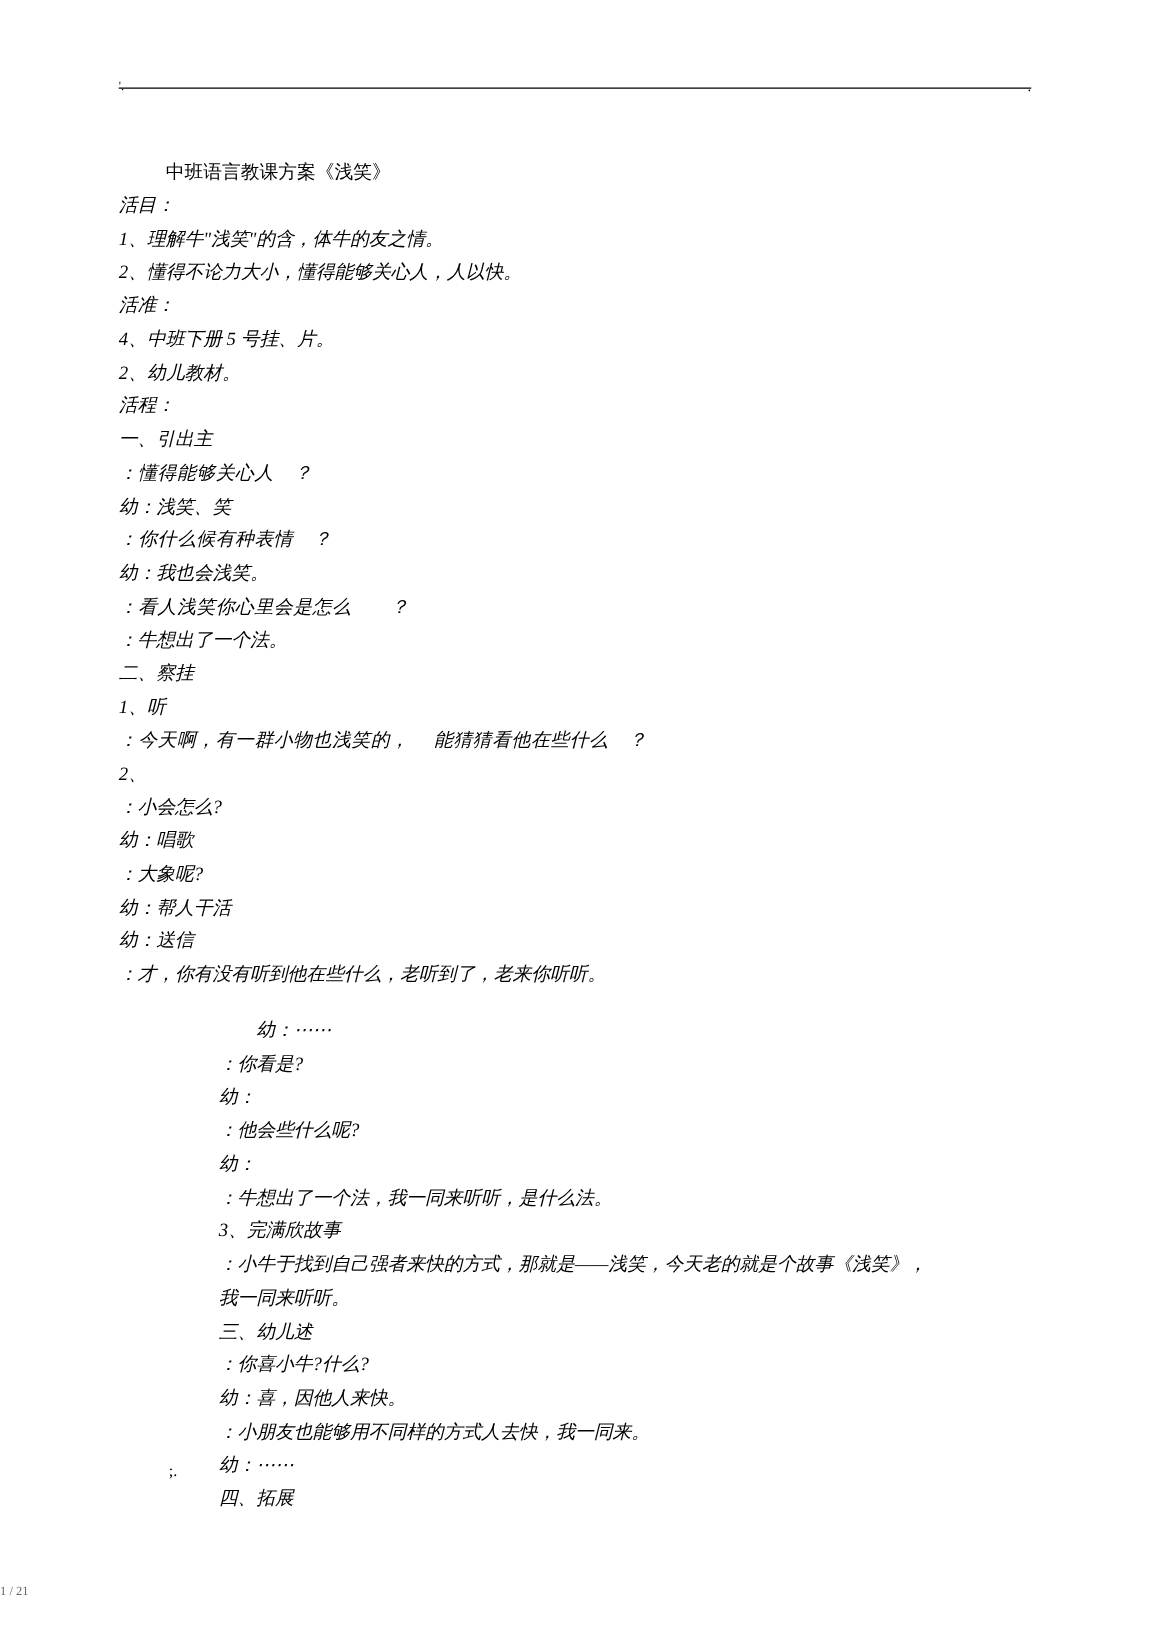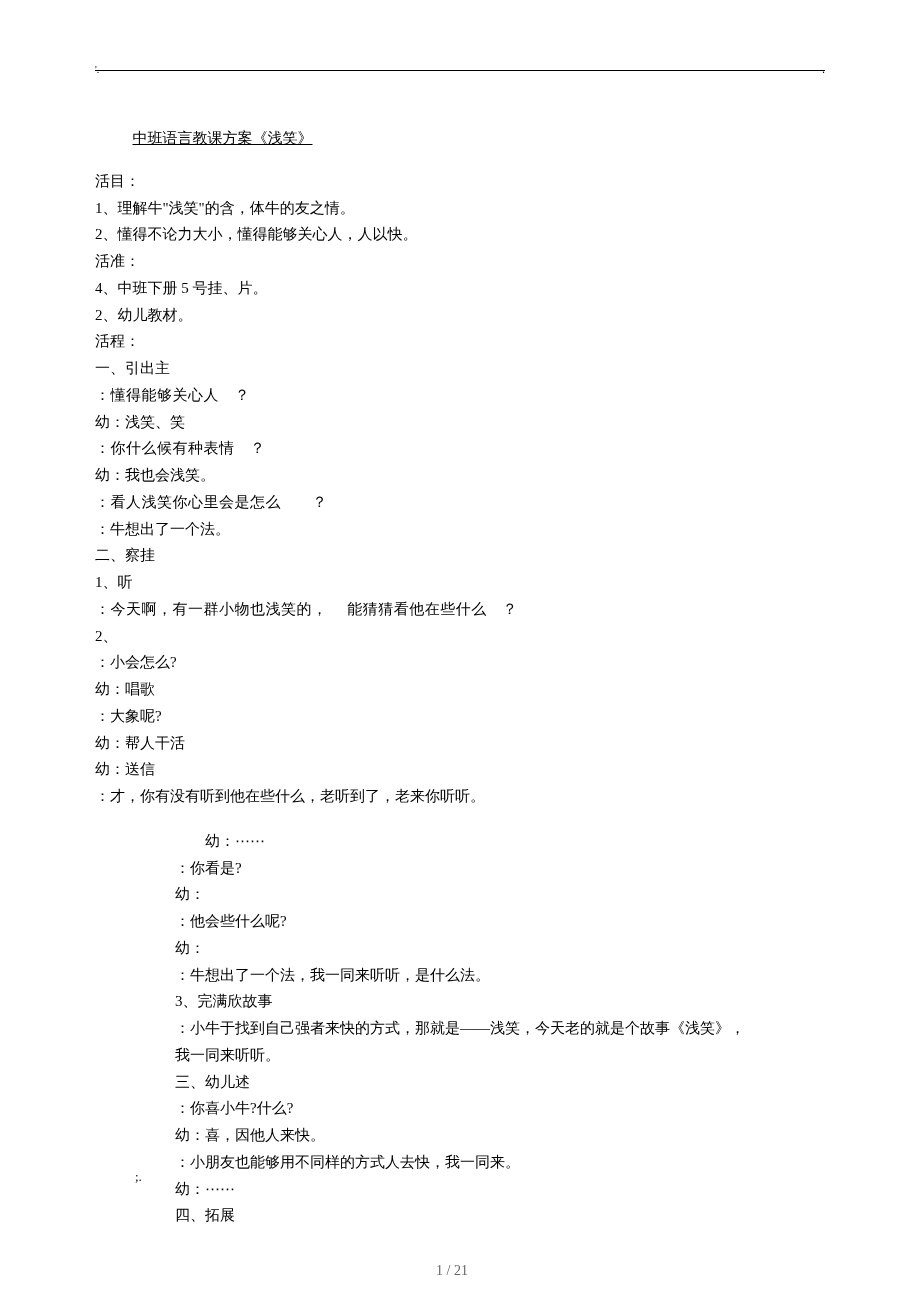--- a/index.html
+++ b/index.html
@@ -35,43 +35,42 @@
       font-size: 12px;
     }
     .top-line-mark {
       position: absolute;
       left: 0;
       top: -8px;
       font-size: 10px;
     }
     .title-line {
       text-indent: 2.5em;
-      margin-bottom: 18px;
-      text-decoration: underline;
+      margin-bottom: 2px;
     }
     .body-line {
       margin-bottom: 2px;
+      font-style: italic;
     }
     .block2 {
       margin-left: 80px;
       margin-top: 20px;
     }
     .footer-marks {
       position: absolute;
       bottom: 115px;
       left: 135px;
       font-size: 13px;
     }
     .page-num {
       position: absolute;
       bottom: 20px;
       left: 0;
       right: 16px;
-      text-align: center;
-      font-size: 14px;
+      font-size: 10px;
       color: #666;
     }
     .spaced {
       letter-spacing: 0.5px;
     }
   </style>
 </head>
 <body>
 
 <div class="page">

